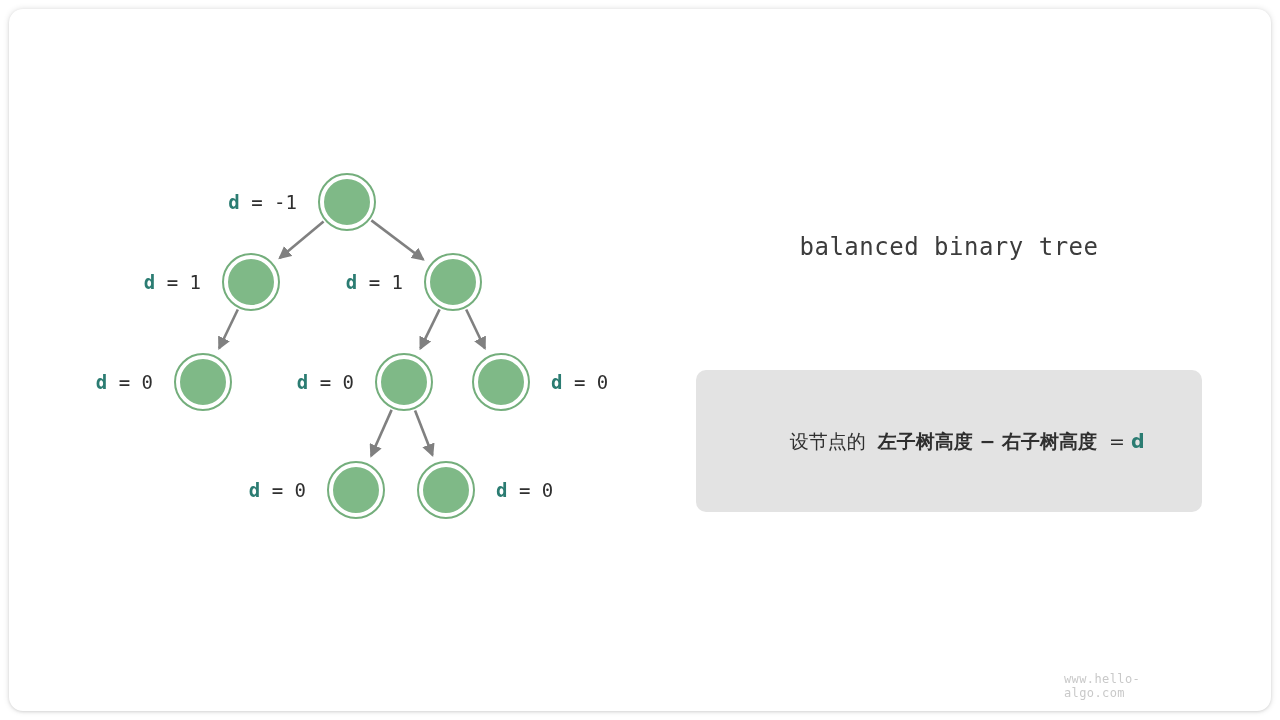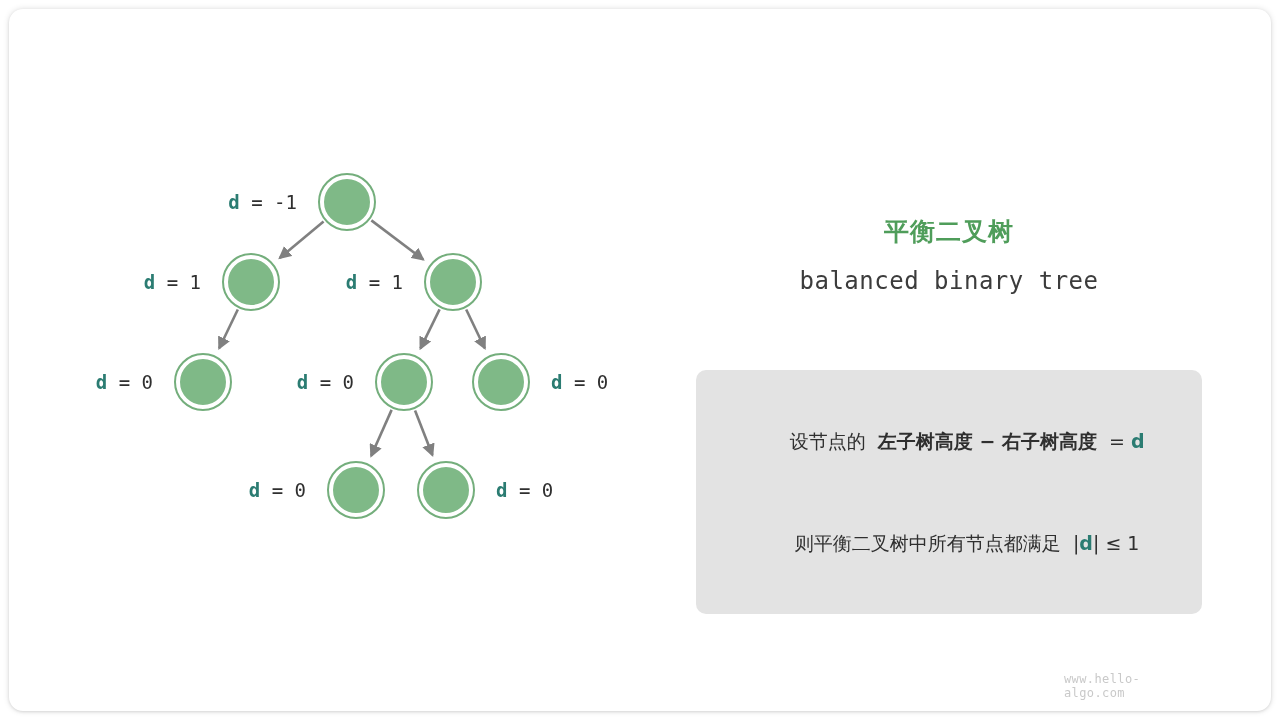--- a/index.html
+++ b/index.html
@@ -159,29 +159,25 @@
         <text x="153" y="389" text-anchor="end" font-family="&quot;DejaVu Sans Mono&quot;, monospace" font-size="19"><tspan fill="#2b7c72" font-weight="bold">d</tspan><tspan fill="#2f2f2f"> = </tspan><tspan fill="#2f2f2f">0</tspan></text>
         <text x="354" y="389" text-anchor="end" font-family="&quot;DejaVu Sans Mono&quot;, monospace" font-size="19"><tspan fill="#2b7c72" font-weight="bold">d</tspan><tspan fill="#2f2f2f"> = </tspan><tspan fill="#2f2f2f">0</tspan></text>
         <text x="551" y="389" text-anchor="start" font-family="&quot;DejaVu Sans Mono&quot;, monospace" font-size="19"><tspan fill="#2b7c72" font-weight="bold">d</tspan><tspan fill="#2f2f2f"> = </tspan><tspan fill="#2f2f2f">0</tspan></text>
         <text x="306" y="497" text-anchor="end" font-family="&quot;DejaVu Sans Mono&quot;, monospace" font-size="19"><tspan fill="#2b7c72" font-weight="bold">d</tspan><tspan fill="#2f2f2f"> = </tspan><tspan fill="#2f2f2f">0</tspan></text>
         <text x="496" y="497" text-anchor="start" font-family="&quot;DejaVu Sans Mono&quot;, monospace" font-size="19"><tspan fill="#2b7c72" font-weight="bold">d</tspan><tspan fill="#2f2f2f"> = </tspan><tspan fill="#2f2f2f">0</tspan></text>
       </g>
   </svg>
 
   <div id="right-panel">
 
-    <div id="title-zh">平衡二叉树</div>
 
     <div id="title-en">balanced binary tree</div>
 
     <div id="note-box">
       <div class="note-line">
         <span>设节点的</span><span>  </span><span class="nb">左子树高度 − 右子树高度</span><span>  </span><span>=</span><span> </span><span class="dvar">d</span>
-      </div>
-      <div class="note-line">
-        <span>则平衡二叉树中所有节点都满足</span><span>  </span><span>|</span><span class="dvar">d</span><span>|</span><span> </span><span>≤ 1</span>
       </div>
     </div>
   </div>
 
   <div id="watermark">www.hello-algo.com</div>
 
 </div>
 
 </body></html>

